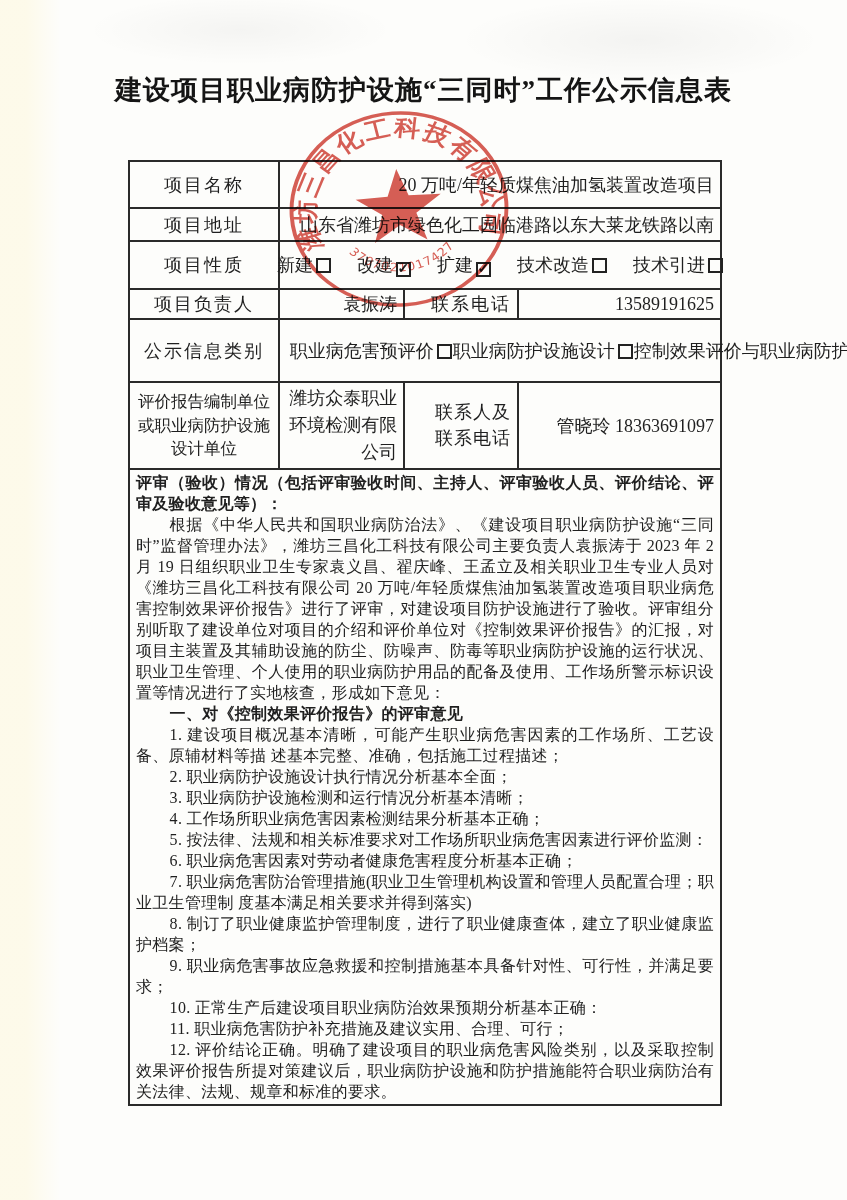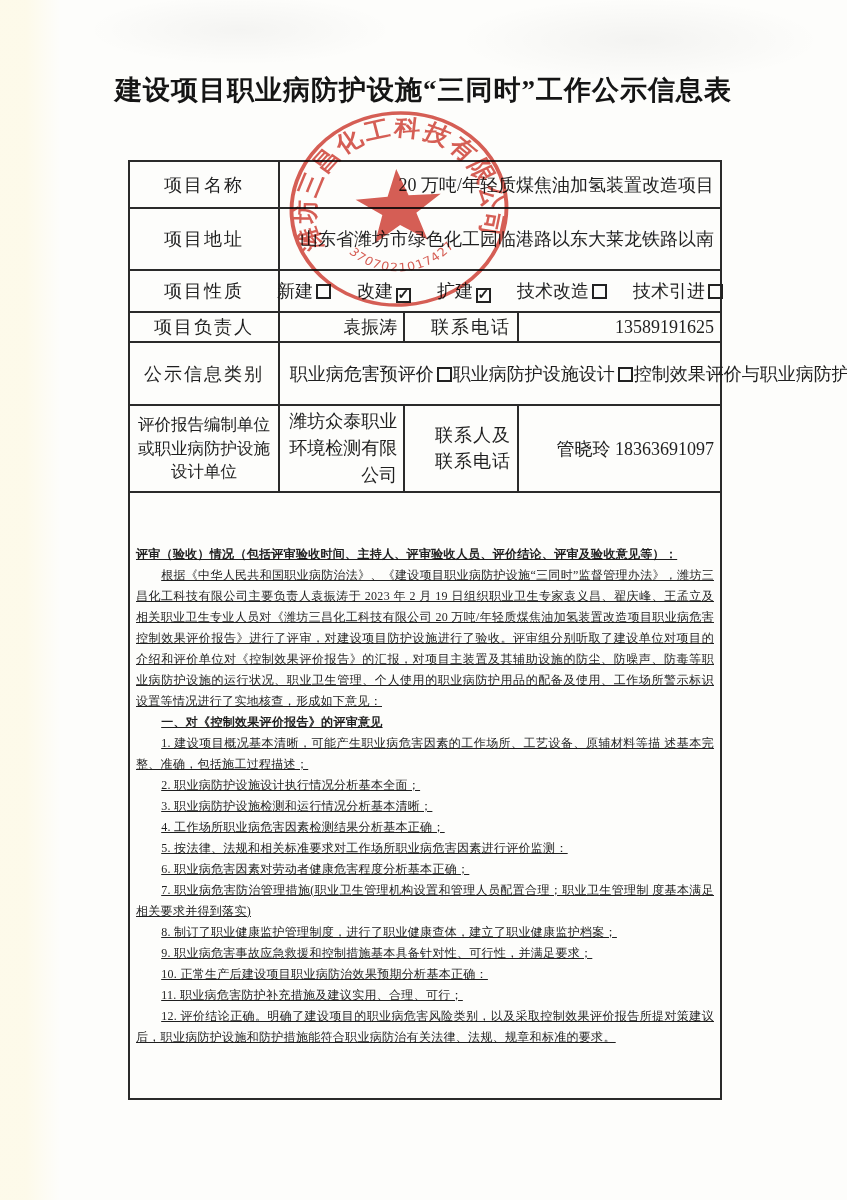--- a/index.html
+++ b/index.html
@@ -37,22 +37,22 @@
   }
   table.info td {
     border: 2px solid #2a2a2a;
     padding: 2px 6px;
     vertical-align: middle;
   }
   td.lbl { text-align: center; letter-spacing: 2px; }
   td.lbl.small { font-size: 16.5px; letter-spacing: 0; padding: 2px 4px; line-height: 1.45; }
   td.center { text-align: right; }
   td.pre { white-space: pre-line; line-height: 1.4; }
-  tr.r1 { height: 47px; } tr.r2 { height: 62px; }
-  tr.r3 { height: 42px; } tr.r4 { height: 26px; }
+  tr.r1 { height: 47px; } tr.r2 { height: 33px; }
+  tr.r3 { height: 48px; } tr.r4 { height: 26px; }
   tr.r5 { height: 63px; } tr.r6 { height: 78px; }
   tr.r7 { height: 607px; }
 
   .opt-row { display: flex; justify-content: center; gap: 26px; flex-wrap: nowrap; }
   .opt-col { display: flex; flex-direction: row; align-items: flex-start; gap: 1px; padding-left: 4px; }
   .opt { white-space: nowrap; }
   .cbox {
     display: inline-flex; align-items: center; justify-content: center;
     width: 15px; height: 15px;
     border: 2px solid #222;
@@ -60,25 +60,24 @@
     vertical-align: -2px;
     font-size: 14px; line-height: 1; font-weight: bold;
   }
 
   td.review {
     vertical-align: top;
     padding: 6px 8px 4px 8px;
     overflow: hidden;
   }
   td.review p {
-    font-size: 12px;
+    font-size: 16px;
     line-height: 21px;
     text-align: justify;
     letter-spacing: .3px;
-    text-decoration: underline;
   }
   td.review p.indent { text-indent: 2.1em; }
   td.review p.bold { font-weight: bold; }
 
   .seal {
     position: absolute;
     left: 281px; top: 104px;
     width: 236px; height: 210px;
     opacity: .82;
     mix-blend-mode: multiply;

